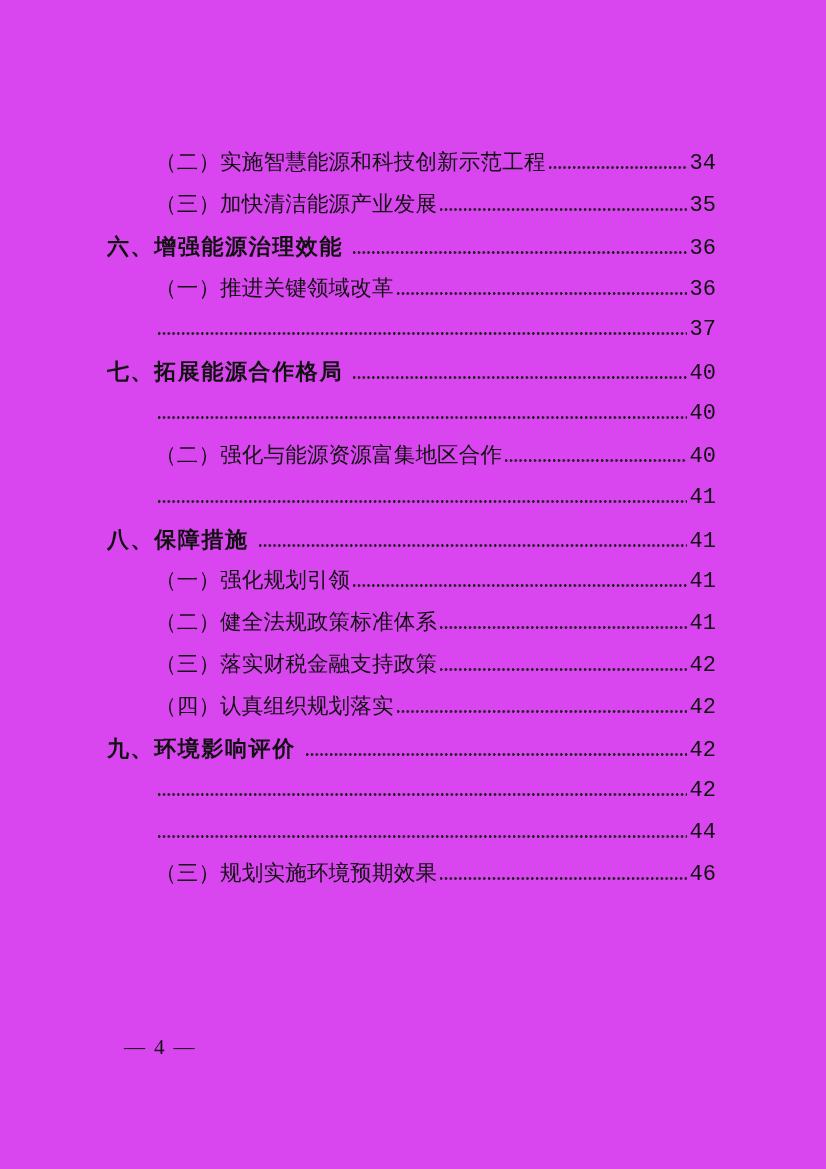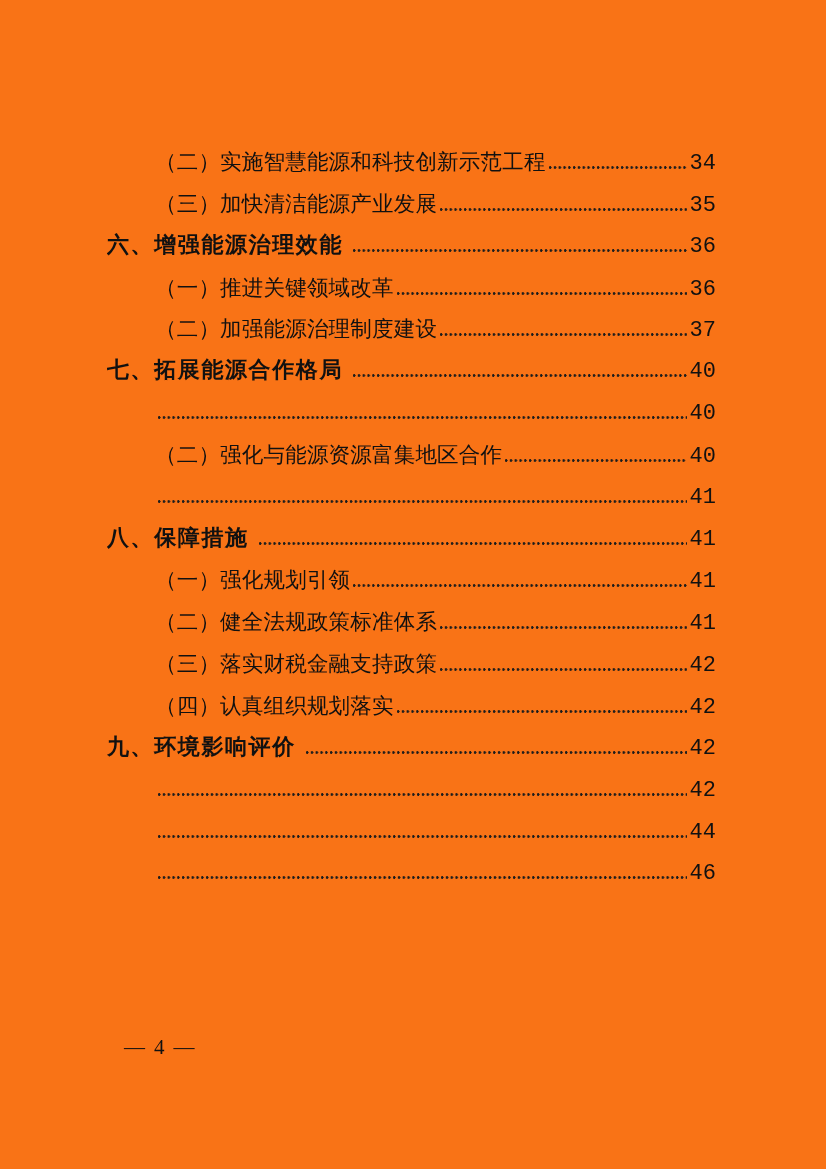--- a/index.html
+++ b/index.html
@@ -1,21 +1,21 @@
 <!DOCTYPE html>
 <html><head>
 <meta charset="utf-8">
 <style>
   * { margin: 0; padding: 0; box-sizing: border-box; }
   html, body { background: #ffffff; }
   .page {
     position: relative;
     width: 826px;
     height: 1169px;
-    background: #f97316;
+    background: #d946ef;
     overflow: hidden;
     color: #111111;
     font-family: "Liberation Serif", serif;
   }
   .toc {
     position: absolute;
     left: 107px;
     top: 142px;
     width: 609px;
   }
@@ -25,21 +25,21 @@
     height: 41.85px;
     overflow: hidden;
   }
   .toc-row.sub { padding-left: 48px; }
   .toc-title {
     white-space: nowrap;
     line-height: 41.85px;
     color: #111111;
   }
   .toc-row.main .toc-title {
-    font-family: Liberation Mono, monospace;
+    font-family: Liberation Sans, sans-serif;
     font-weight: bold;
     font-size: 22px;
     letter-spacing: 1.6px;
   }
   .toc-row.sub .toc-title {
     font-family: "Liberation Serif", serif;
     font-size: 21.5px;
     letter-spacing: 0.2px;
   }
   .leader {
@@ -96,21 +96,20 @@
       <span class="toc-page">36</span>
     </div>
 
     <div class="toc-row sub">
       <span class="toc-title">（一）推进关键领域改革</span>
       <span class="leader"></span>
       <span class="toc-page">36</span>
     </div>
 
     <div class="toc-row sub">
-      <span class="toc-title">（二）加强能源治理制度建设</span>
       <span class="leader"></span>
       <span class="toc-page">37</span>
     </div>
 
     <div class="toc-row main">
       <span class="toc-title">七、拓展能源合作格局</span>
       <span class="leader"></span>
       <span class="toc-page">40</span>
     </div>
 
@@ -170,20 +169,21 @@
       <span class="leader"></span>
       <span class="toc-page">42</span>
     </div>
 
     <div class="toc-row sub">
       <span class="leader"></span>
       <span class="toc-page">44</span>
     </div>
 
     <div class="toc-row sub">
+      <span class="toc-title">（三）规划实施环境预期效果</span>
       <span class="leader"></span>
       <span class="toc-page">46</span>
     </div>
   </div>
 
   <div class="footer">
     <span>—</span>
     <span>4</span>
     <span>—</span>
   </div>

